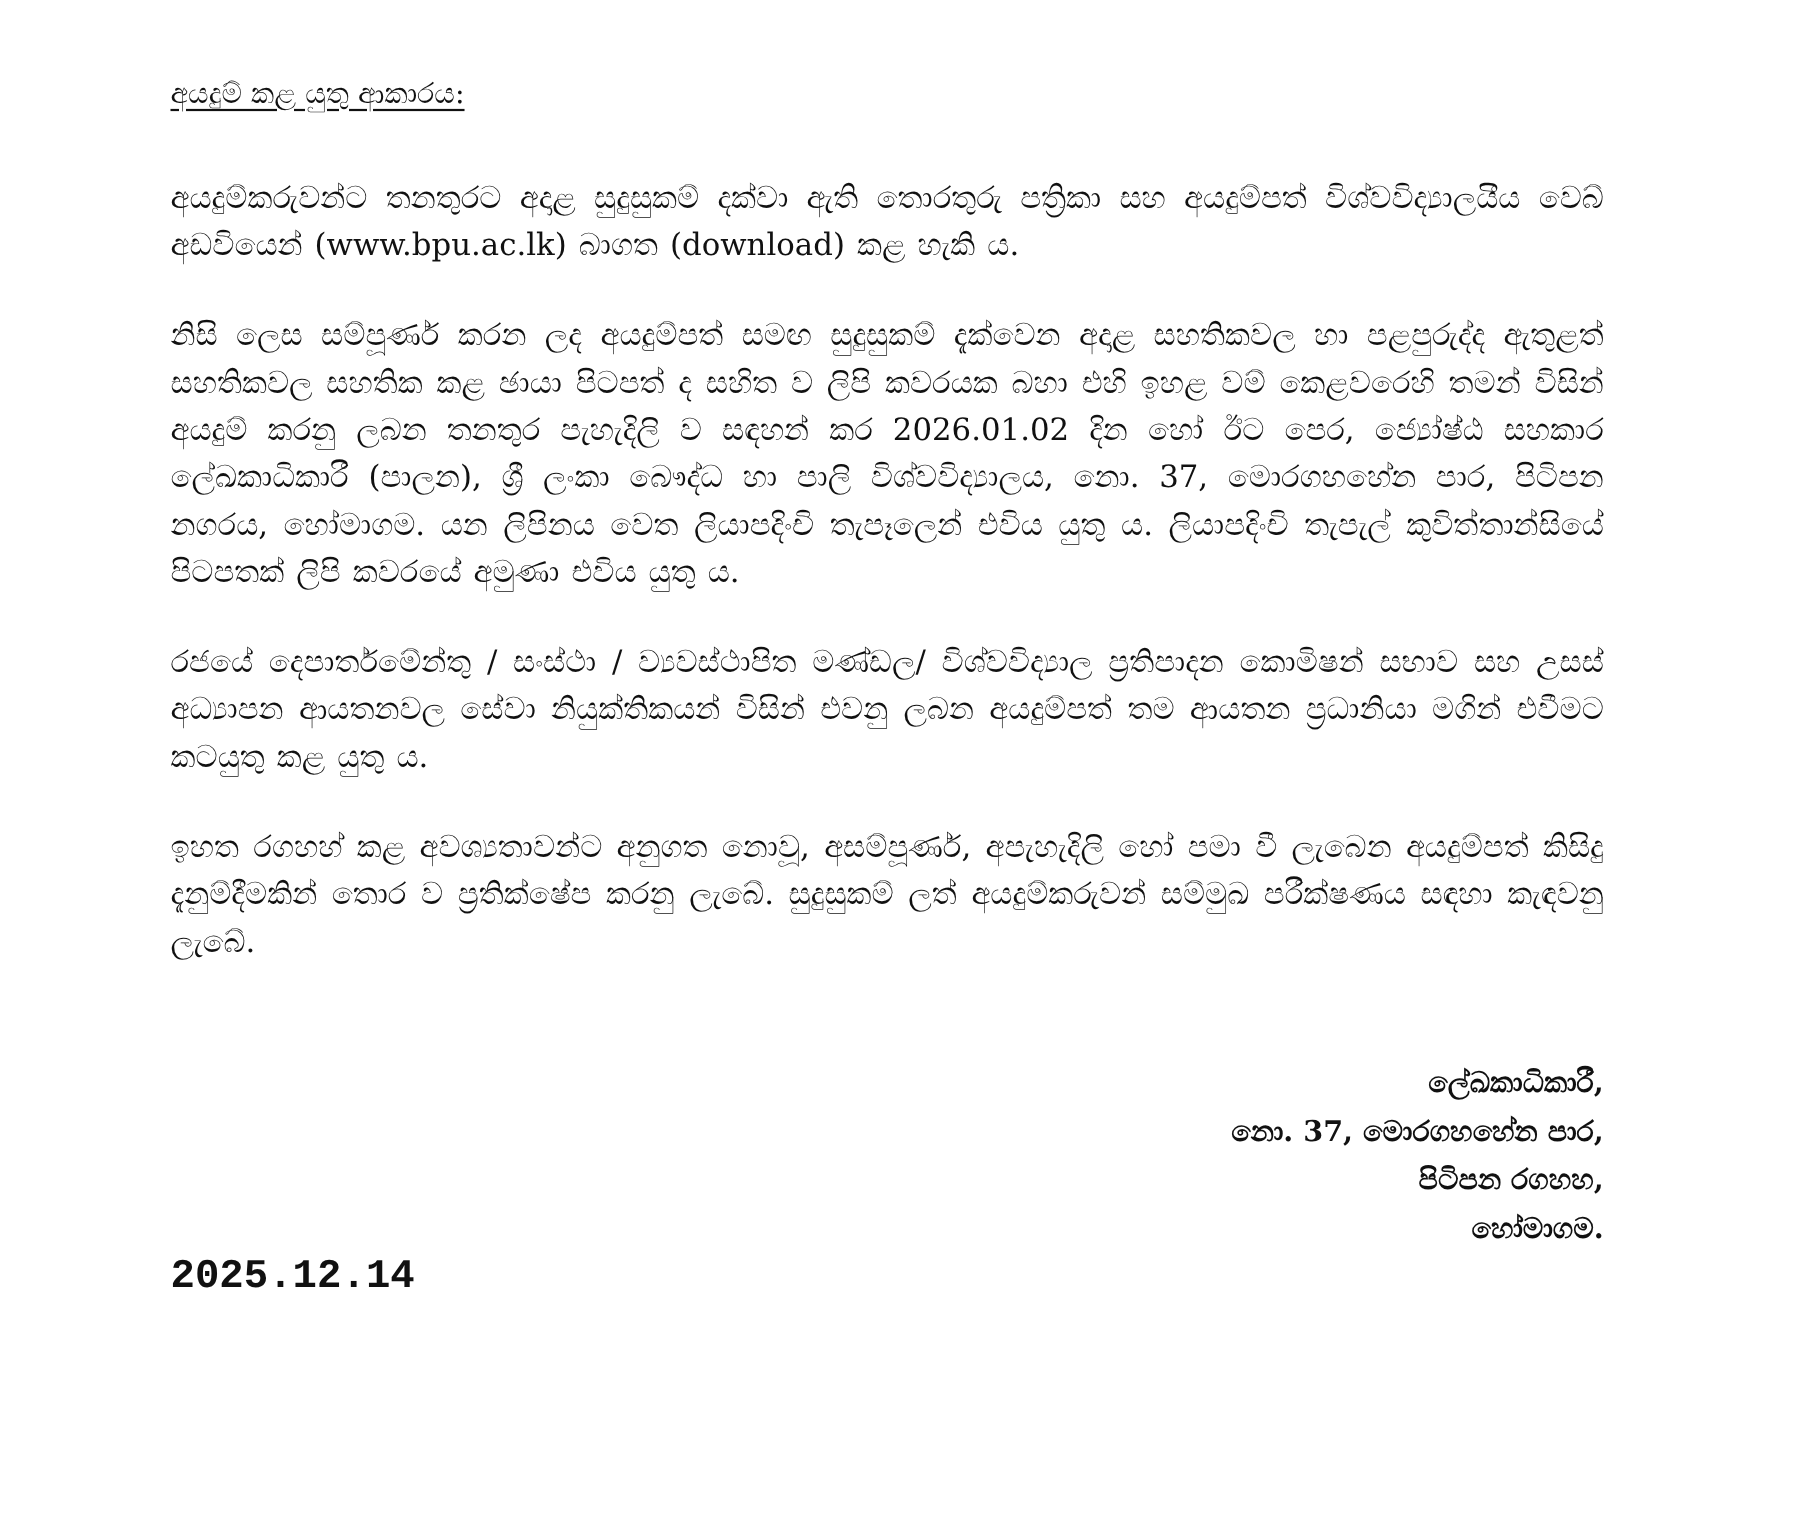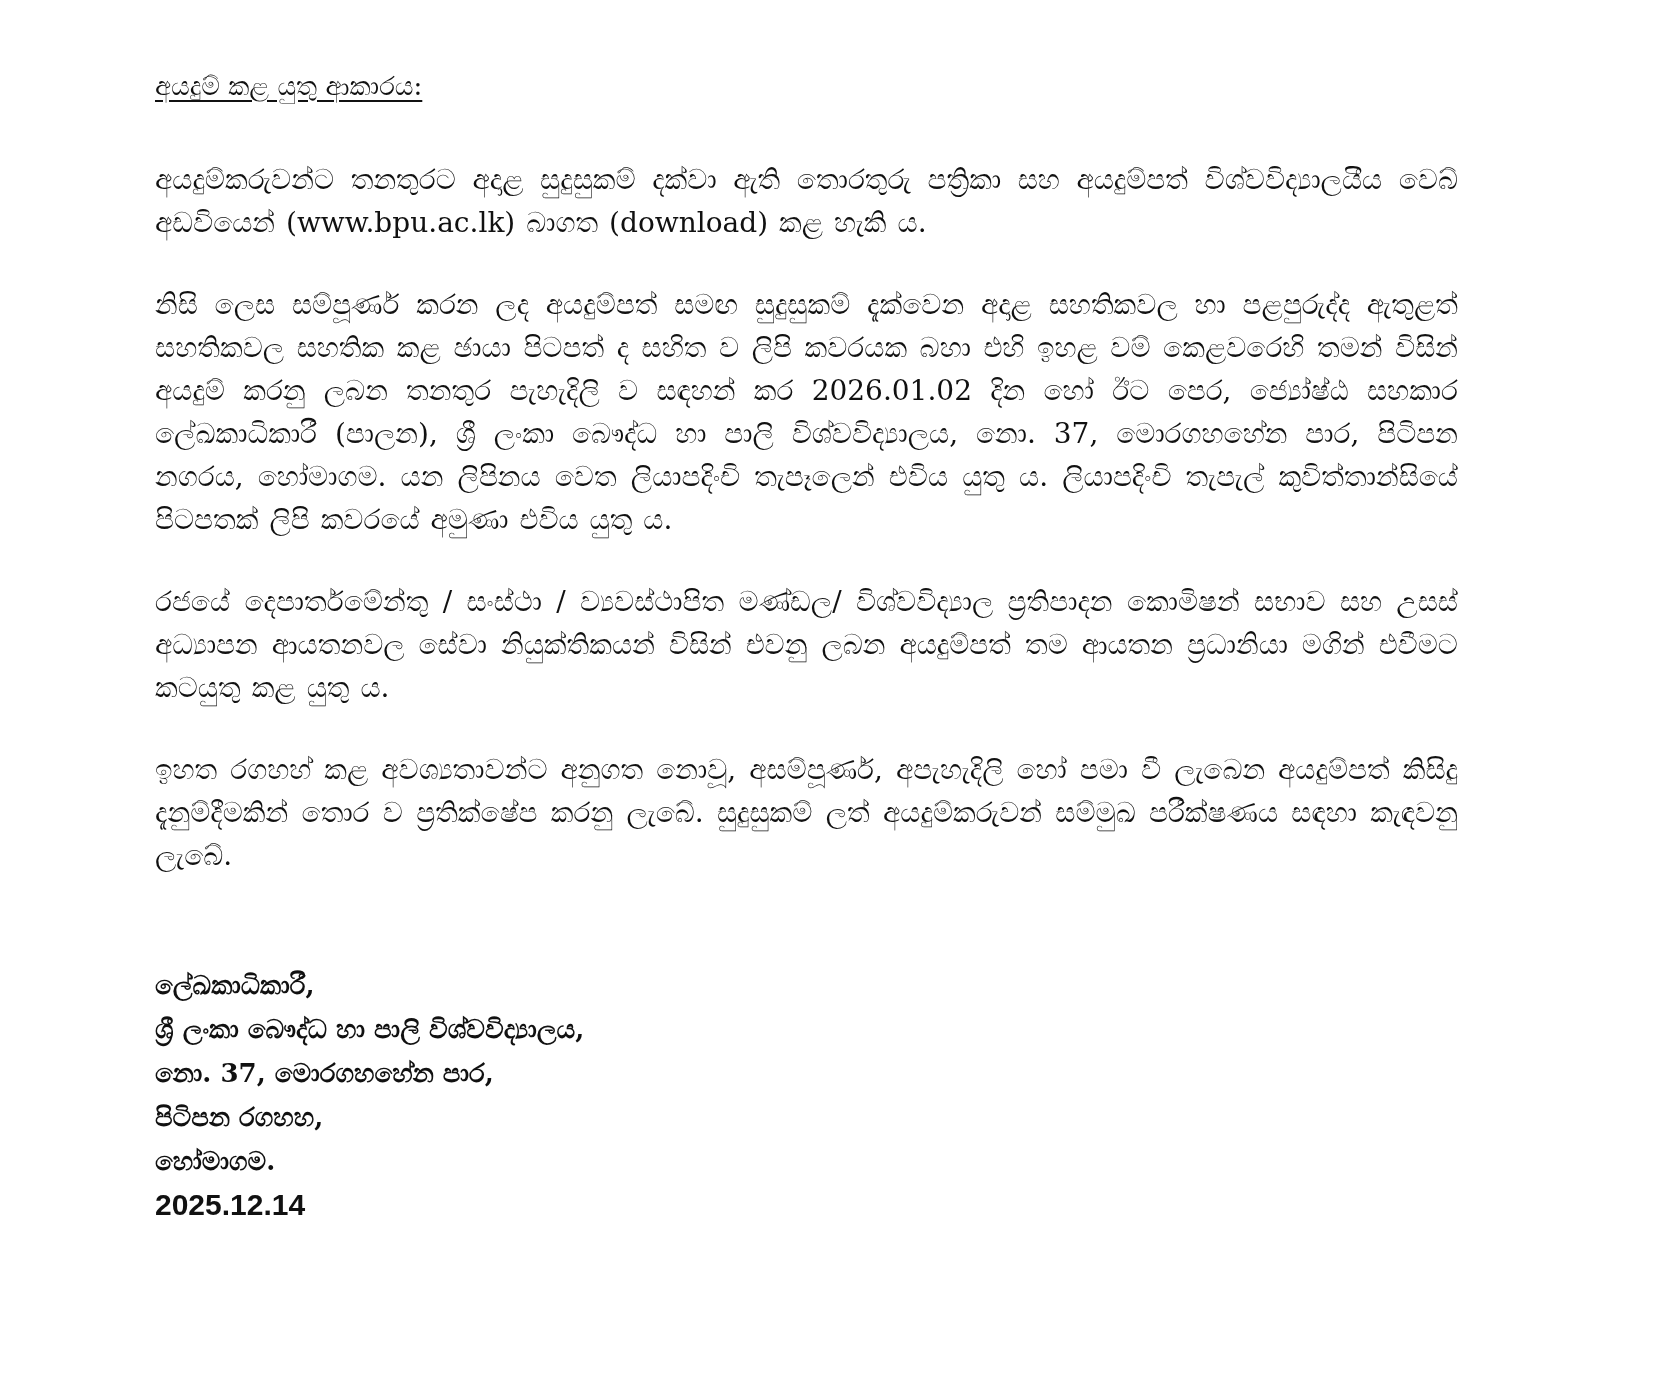--- a/index.html
+++ b/index.html
@@ -36,25 +36,25 @@
       margin: 0 0 39px 0;
       word-spacing: 2px;
     }
     .para .bold { font-weight: normal; }
     .signature {
       margin-top: 86px;
       font-size: 26px;
       font-weight: bold;
       line-height: 44px;
     }
-    .sig-line { display: block; }
+    .sig-line { display: block; text-align: right; }
     .sig-date {
       display: block;
-      font-family: Liberation Sans, sans-serif;
-      font-size: 30px;
+      font-family: Liberation Mono, monospace;
+      font-size: 37px;
       margin-top: 0px;
     }
   </style>
 </head>
 <body>
 
 <div class="page">
 
   <div class="heading">අයදුම් කළ යුතු ආකාරය:</div>
 
@@ -69,20 +69,19 @@
   <p class="para">
     <span>රජයේ දෙපාර්තමේන්තු / සංස්ථා / ව්‍යවස්ථාපිත මණ්ඩල/ විශ්වවිද්‍යාල ප්‍රතිපාදන කොමිෂන් සභාව සහ උසස් අධ්‍යාපන ආයතනවල සේවා නියුක්තිකයන් විසින් එවනු ලබන අයදුම්පත් තම ආයතන ප්‍රධානියා මගින් එවීමට කටයුතු කළ යුතු ය.</span>
   </p>
 
   <p class="para">
     <span>ඉහත රගහහ් කළ අවශ්‍යතාවන්ට අනුගත නොවූ, අසම්පූර්ණ, අපැහැදිලි හෝ පමා වී ලැබෙන අයදුම්පත් කිසිදු දැනුම්දීමකින් තොර ව ප්‍රතික්ෂේප කරනු ලැබේ. සුදුසුකම් ලත් අයදුම්කරුවන් සම්මුඛ පරීක්ෂණය සඳහා කැඳවනු ලැබේ.</span>
   </p>
 
   <div class="signature">
     <span class="sig-line">ලේඛකාධිකාරී,</span>
-    <span class="sig-line">ශ්‍රී ලංකා බෞද්ධ හා පාලි විශ්වවිද්‍යාලය,</span>
     <span class="sig-line">නො. 37, මොරගහහේන පාර,</span>
     <span class="sig-line">පිටිපන රගහහ,</span>
     <span class="sig-line">හෝමාගම.</span>
     <span class="sig-date">2025.12.14</span>
   </div>
 
 </div>
 
 </body></html>

